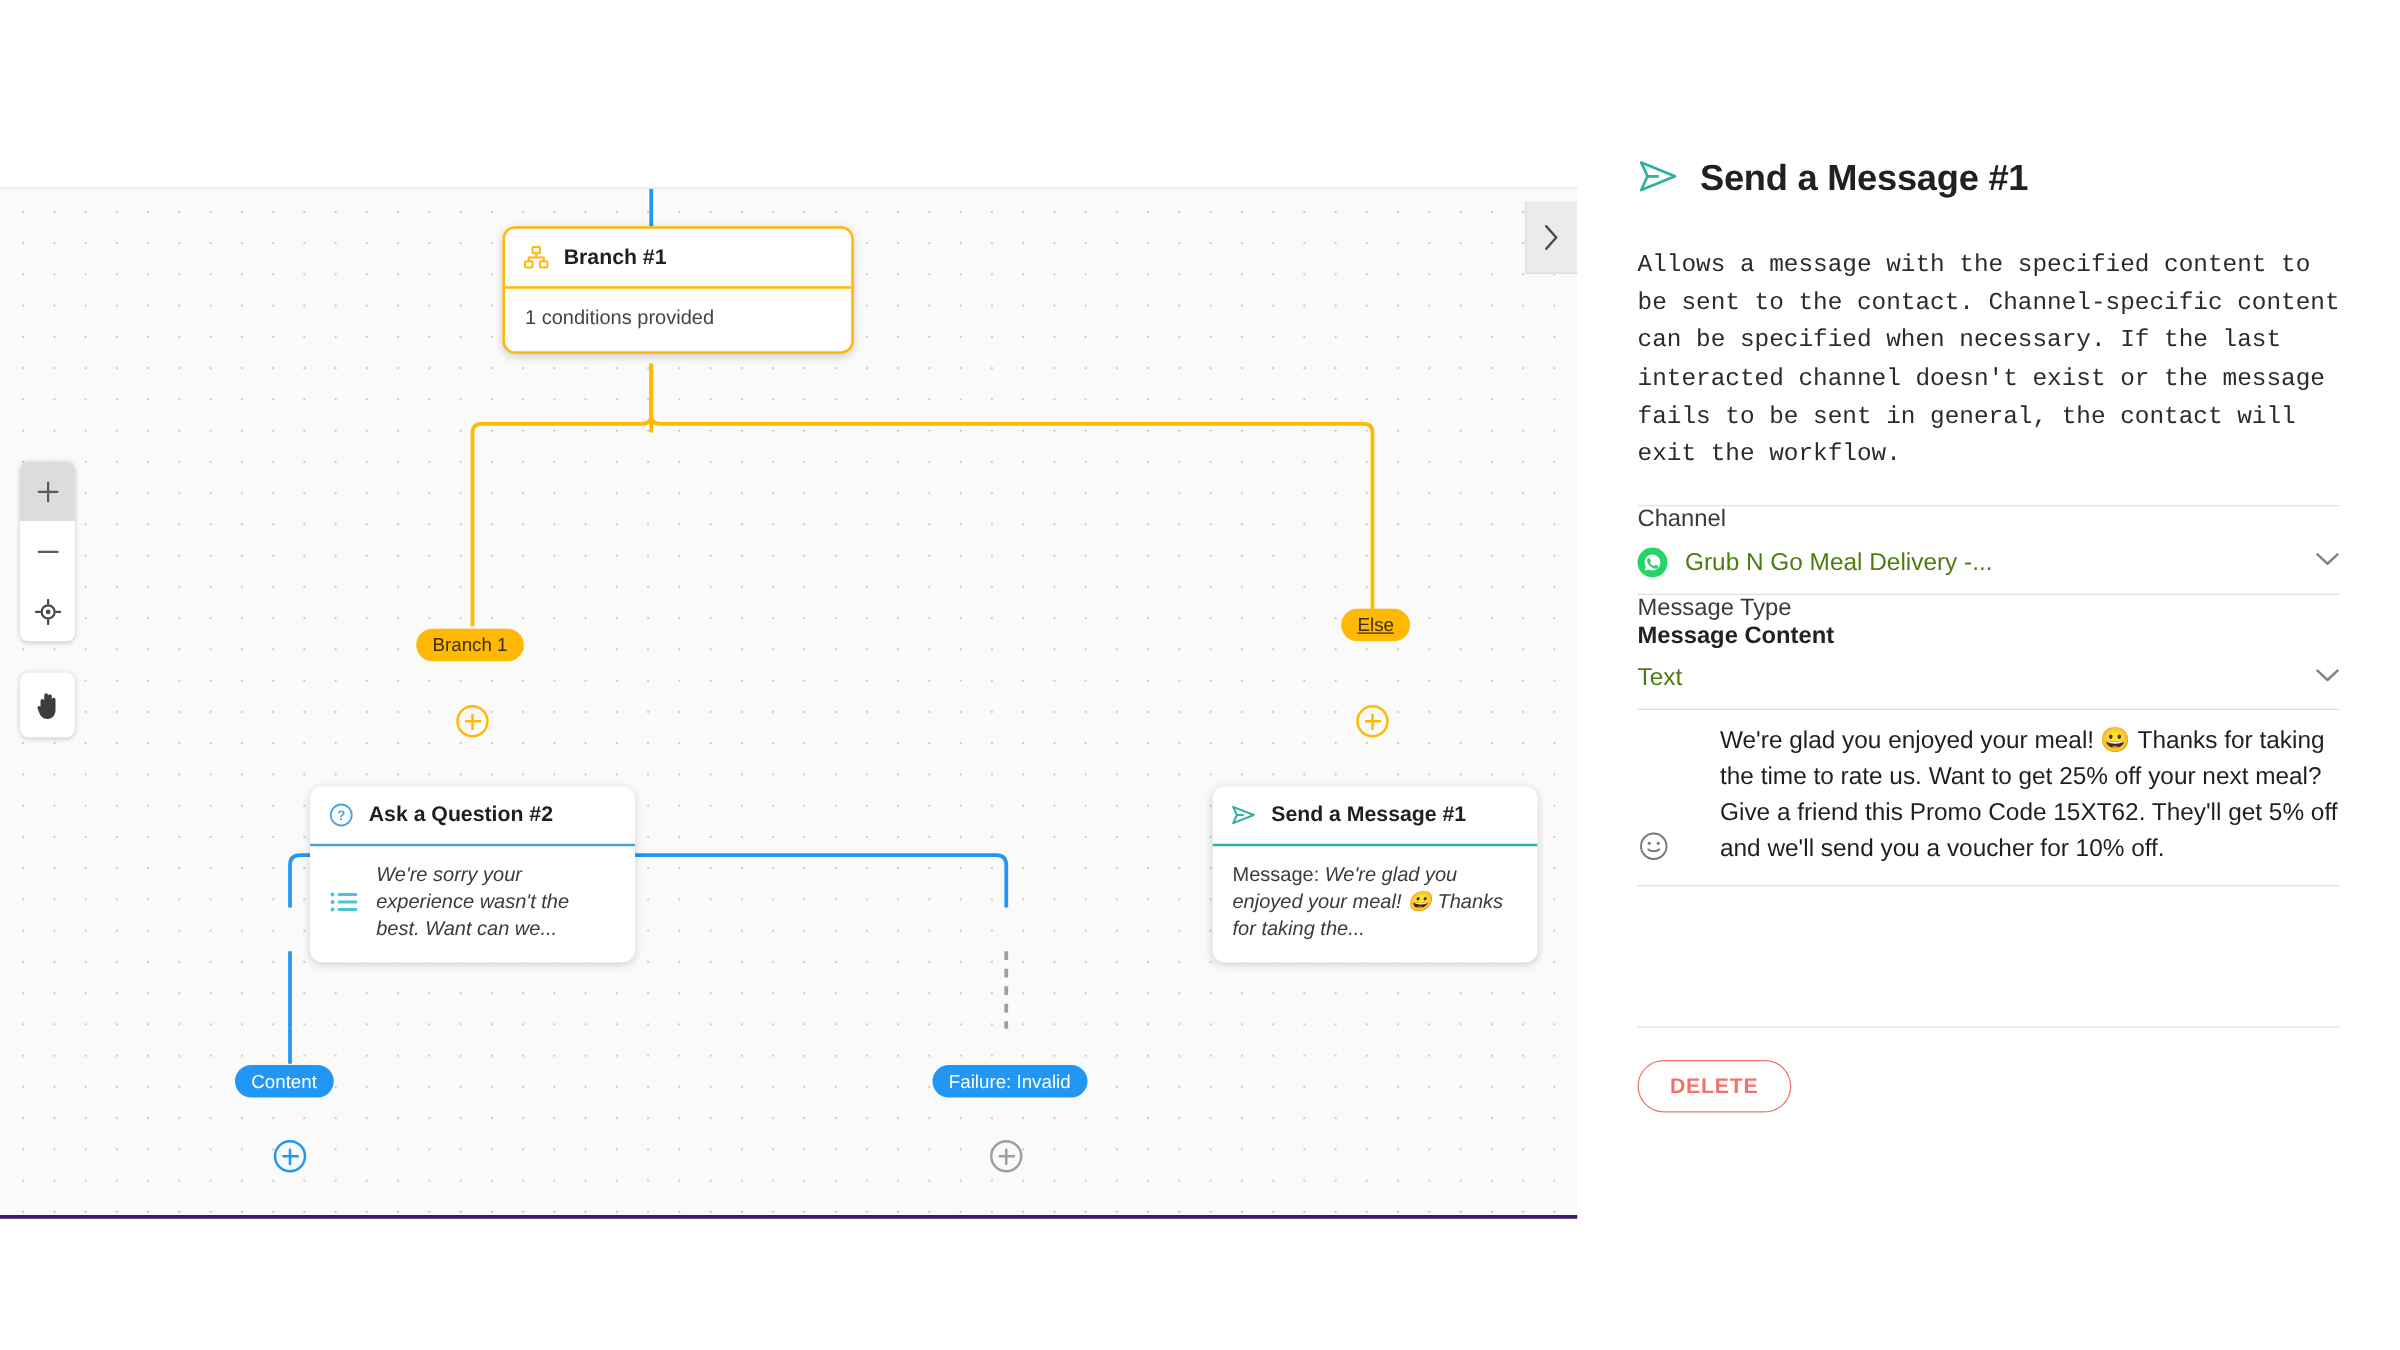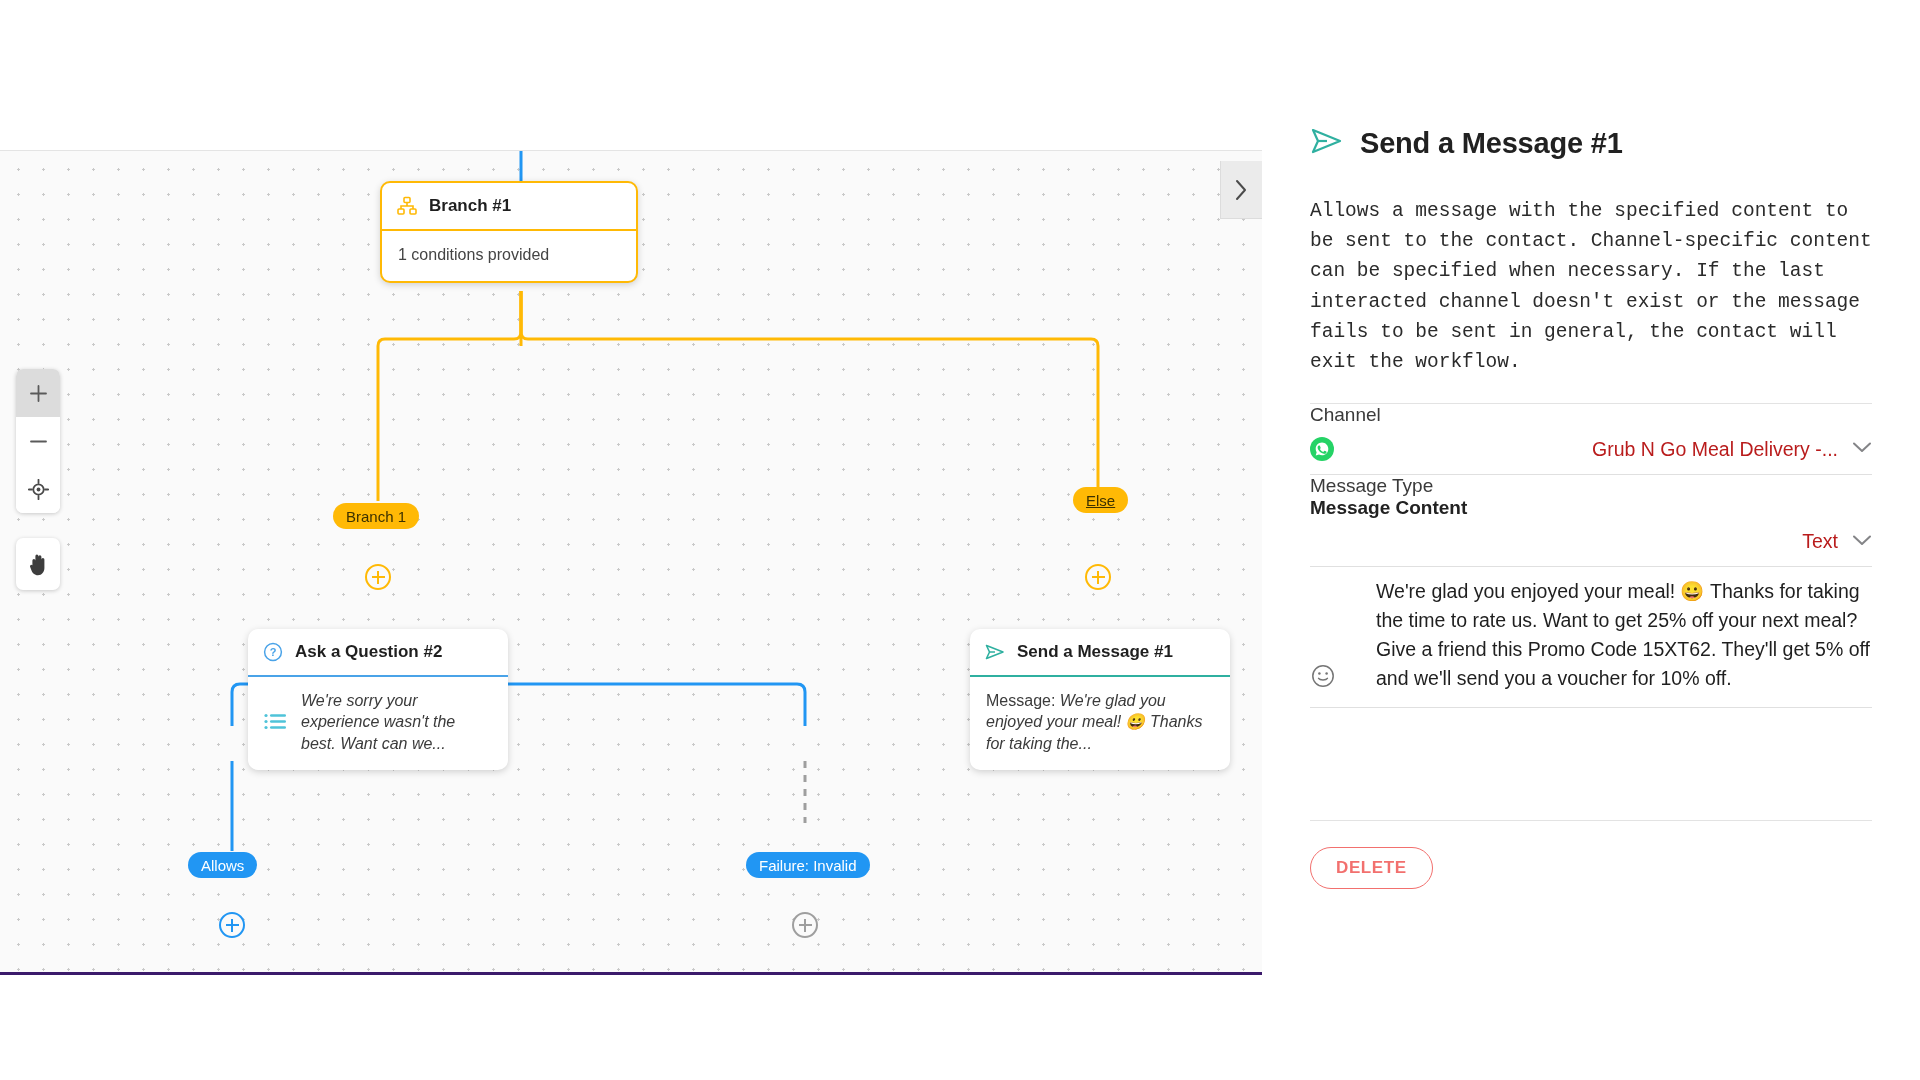--- a/index.html
+++ b/index.html
@@ -145,21 +145,21 @@
 
   .field-label { font-size: 19px; color:#3a3a3a; }
   .field-label.bold { font-weight: bold; color:#222; }
 
   .select-row {
     display:flex; align-items:center; gap:14px;
     padding: 11px 0 13px 0;
     border-bottom: 1px solid #e0e0e0;
     cursor:pointer;
   }
-  .select-row .val { font-size: 19.5px; color:#b91c1c; flex:1;text-align:right; }
+  .select-row .val { font-size: 19.5px; color:#4d7c0f; flex:1; }
   .wa-badge {
     width:24px; height:24px; border-radius:50%; background:#25d366;
     display:flex; align-items:center; justify-content:center; flex:none;
   }
   .chev { flex:none; opacity:.72; }
 
   .msg-box {
     display:flex; gap:14px; align-items:flex-end;
     border-bottom: 1px solid #e0e0e0;
     padding: 10px 0 14px 0;
@@ -242,21 +242,21 @@
     </div>
 
     <div class="pan-btn">
       <svg width="24" height="25" viewBox="0 0 24 25">
         <path d="M6.4,13.2 L6.4,8.6 a1.5,1.5 0 0 1 3,0 L9.4,12.2 L9.4,4.1 a1.5,1.5 0 0 1 3,0 L12.4,12.0
                  L12.4,4.8 a1.5,1.5 0 0 1 3,0 L15.4,12.4 L15.4,7.6 a1.5,1.5 0 0 1 3,0 L18.4,16.0
                  c0,4.0 -2.6,7.2 -6.4,7.2 c-3.6,0 -5.6,-2.4 -6.6,-5.0 L4.0,14.6 a1.5,1.5 0 0 1 2.4,-1.4 Z" fill="#3d3d3d"></path>
       </svg>
     </div>
 
-    <div class="node amber-outline" style="left:380px; top:30px; width:258px;">
+    <div class="node amber-outline" style="left:402px; top:30px; width:281px;">
       <div class="node-head">
         <span class="nicon">
           <svg width="20" height="20" viewBox="0 0 20 20">
             <rect x="7" y="1.5" width="6" height="5" rx="1" stroke="#ffb905" stroke-width="1.6" fill="none"></rect>
             <rect x="1" y="13" width="6" height="5" rx="1" stroke="#ffb905" stroke-width="1.6" fill="none"></rect>
             <rect x="13" y="13" width="6" height="5" rx="1" stroke="#ffb905" stroke-width="1.6" fill="none"></rect>
             <path d="M10,6.5 L10,10 M4,13 L4,10 L16,10 L16,13" stroke="#ffb905" stroke-width="1.6" fill="none"></path>
           </svg>
         </span>
         <span>Branch #1</span>
@@ -324,21 +324,21 @@
           <span>We're glad you enjoyed your meal! 😀 Thanks for taking the...</span>
         </span>
       </div>
     </div>
 
     <div class="plus grey" style="left:1085px; top:533px;">
         <i></i>
       </div>
 
     <div class="pill blue" style="left:188px; top:701px;">
-      <span>Allows</span>
+      <span>Content</span>
     </div>
     <div class="pill blue" style="left:746px; top:701px;">
       <span>Failure: Invalid</span>
     </div>
 
     <div class="plus blue" style="left:219px; top:761px;">
         <i></i>
       </div>
     <div class="plus grey" style="left:792px; top:761px;">
         <i></i>

